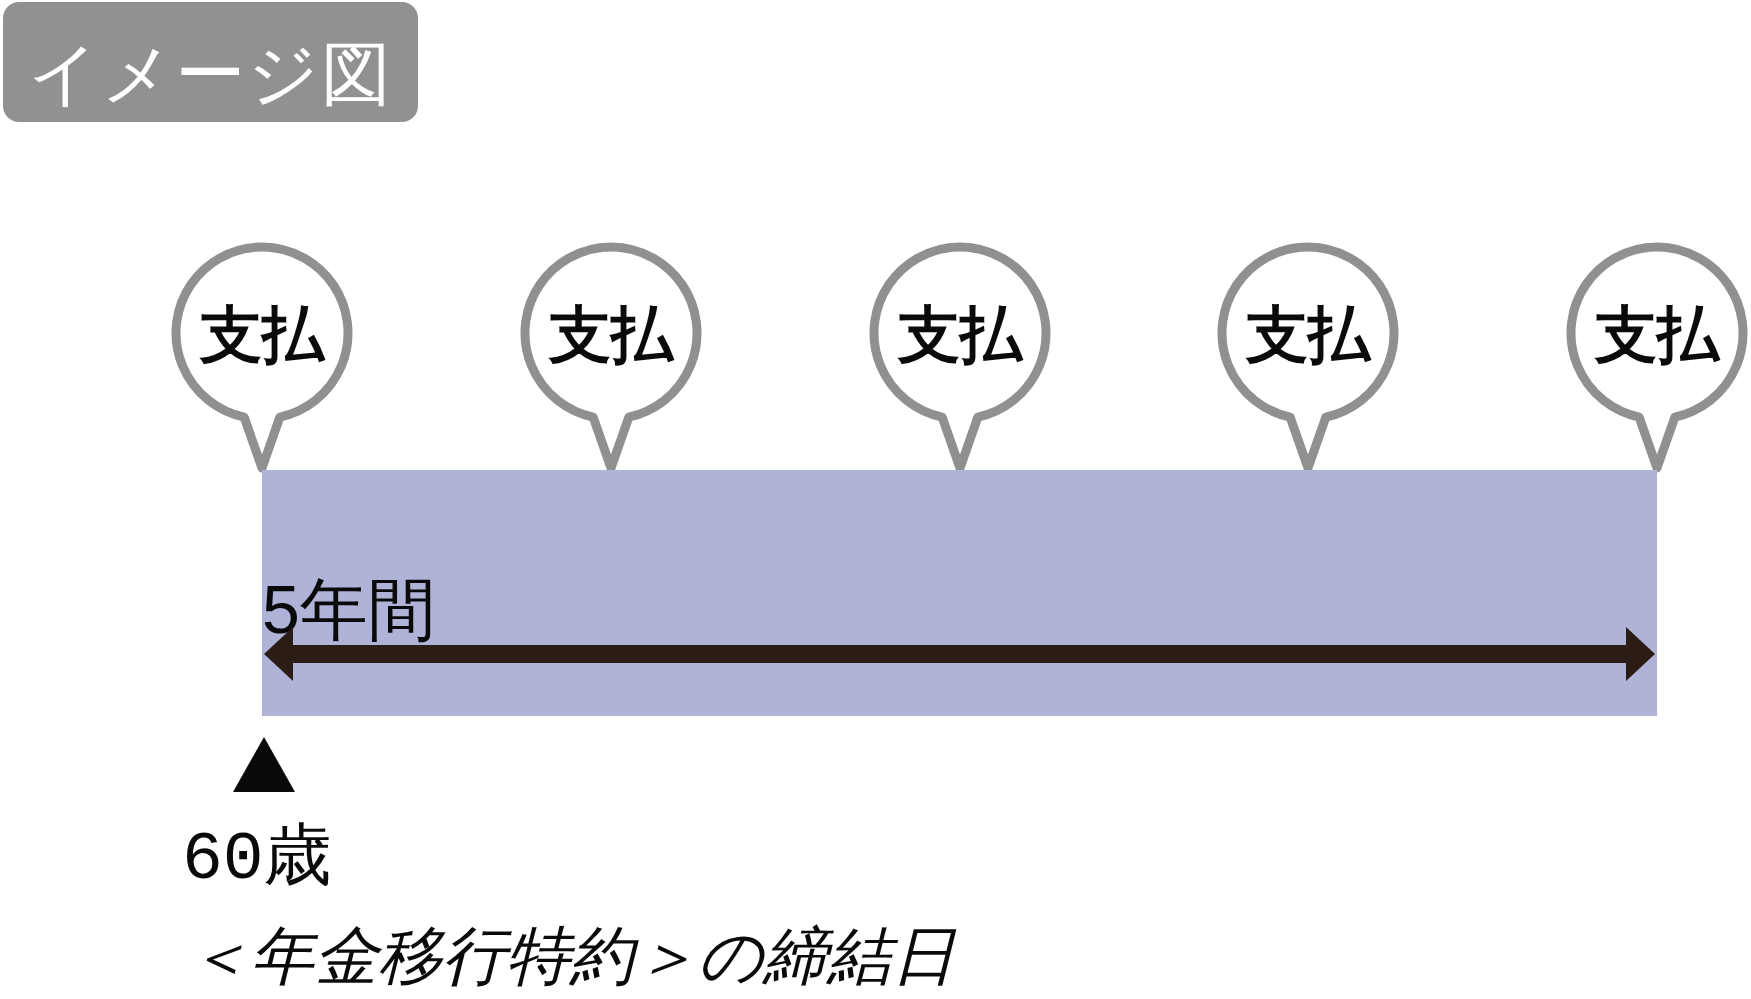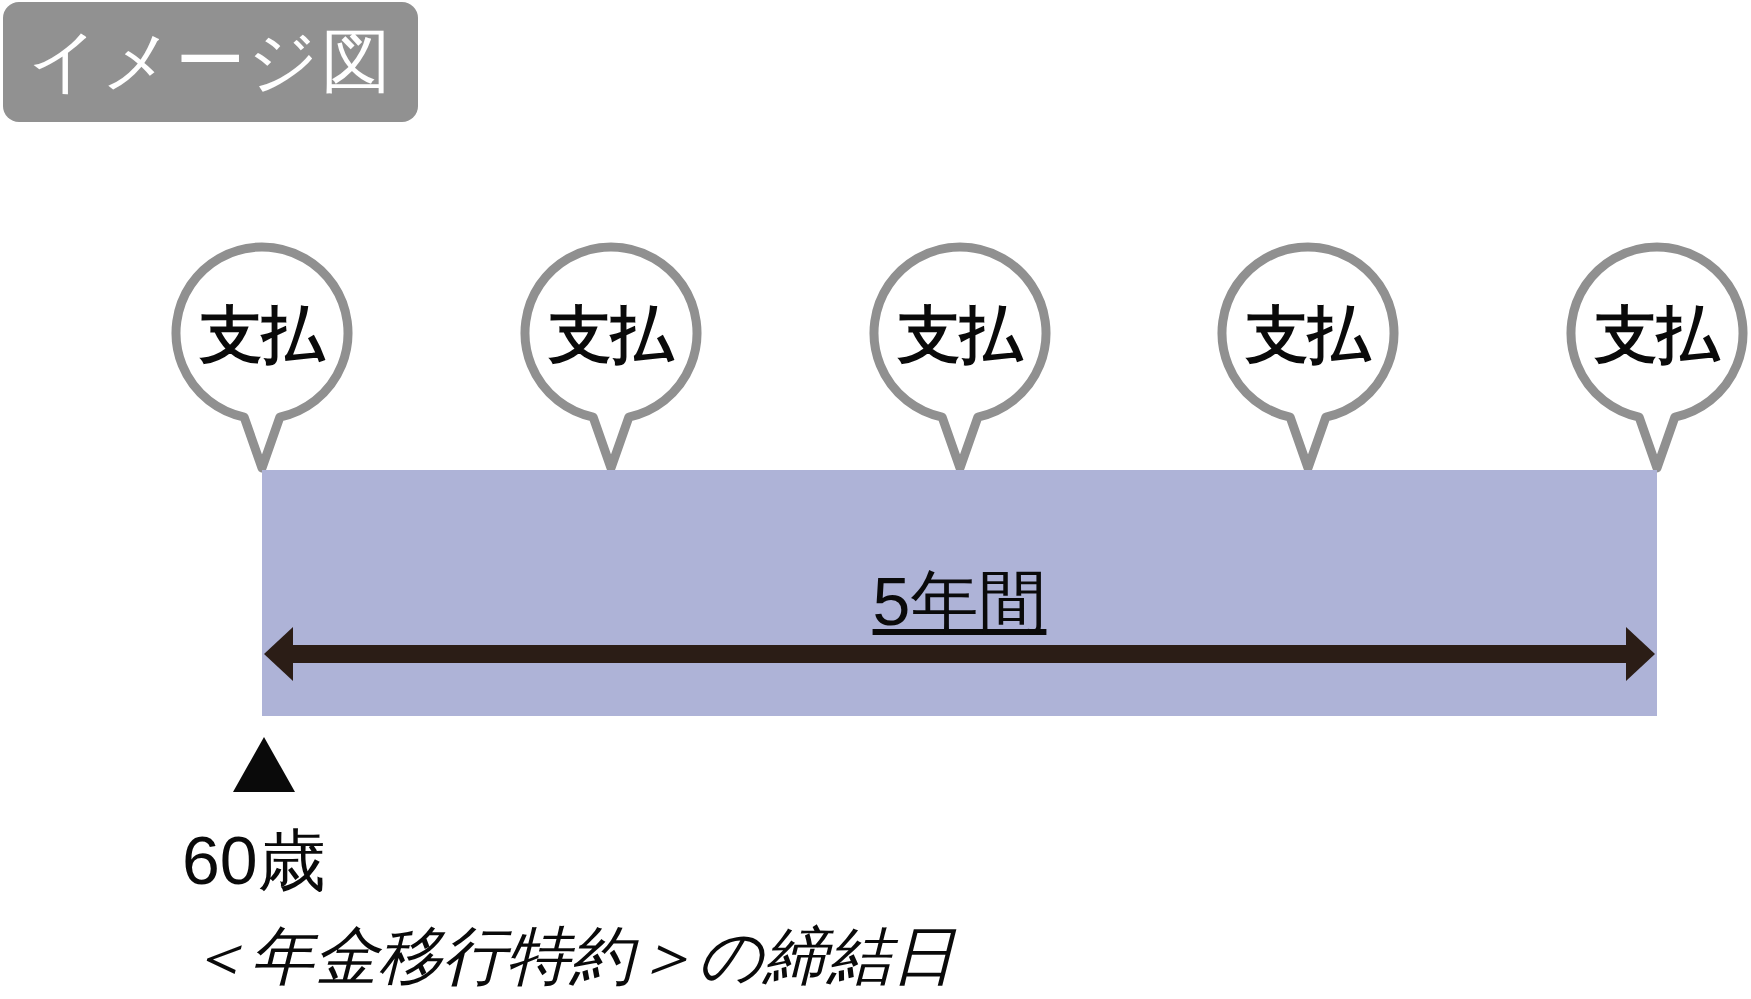--- a/index.html
+++ b/index.html
@@ -16,21 +16,21 @@
   body{
     position:relative;
     background:#ffffff;
     overflow:hidden;
     font-family:"Liberation Sans","DejaVu Sans",sans-serif;
     color:var(--ink);
   }
   .badge{
     position:absolute;left:3px;top:2px;width:415px;height:120px;
     background:var(--badge_bg);border-radius:16px;
-    display:flex;align-items:center;justify-content:center;
+    display:flex;align-items:flex-end;justify-content:center;
     font-size:70px;letter-spacing:2px;color:var(--badge_text);
   }
   .bubble{position:absolute;top:240px;width:200px;height:236px;}
   .bubble path{
     fill:var(--bubble_fill);
     stroke:var(--bubble_stroke);
     stroke-width:9;
     stroke-linejoin:round;
   }
   .bubble text{
@@ -40,34 +40,34 @@
   .bubble-1{left:162px;}
   .bubble-2{left:511px;}
   .bubble-3{left:860px;}
   .bubble-4{left:1208px;}
   .bubble-5{left:1557px;}
   .bar{
     position:absolute;left:262px;top:470px;width:1395px;height:246px;
     background:var(--bar_fill);
   }
   .bar-label{
-    position:absolute;left:0;top:97px;width:100%;
-    text-align:center;font-size:68px;line-height:68px;color:var(--ink);text-decoration:underline;
+    position:absolute;left:0;top:105px;width:100%;
+    text-align:left;font-size:68px;line-height:68px;color:var(--ink);
   }
   .arrow{position:absolute;left:2px;top:157px;width:1391px;height:54px;}
   .arrow rect,.arrow polygon{fill:var(--arrow);}
   .start-marker{
     position:absolute;left:233px;top:737px;width:0;height:0;
     border-left:31px solid transparent;
     border-right:31px solid transparent;
     border-bottom:55px solid var(--ink);
   }
   .age-label{
     position:absolute;left:182px;top:824px;
-    font-size:68px;line-height:72px;color:var(--ink);
+    font-size:68px;line-height:72px;color:var(--ink);font-family:Liberation Mono, monospace;
   }
   .caption{
     position:absolute;left:186px;top:920px;
     font-size:64px;line-height:72px;color:var(--ink);font-style:italic;
   }
 </style>
 </head>
 <body>
 
 <div class="badge">

